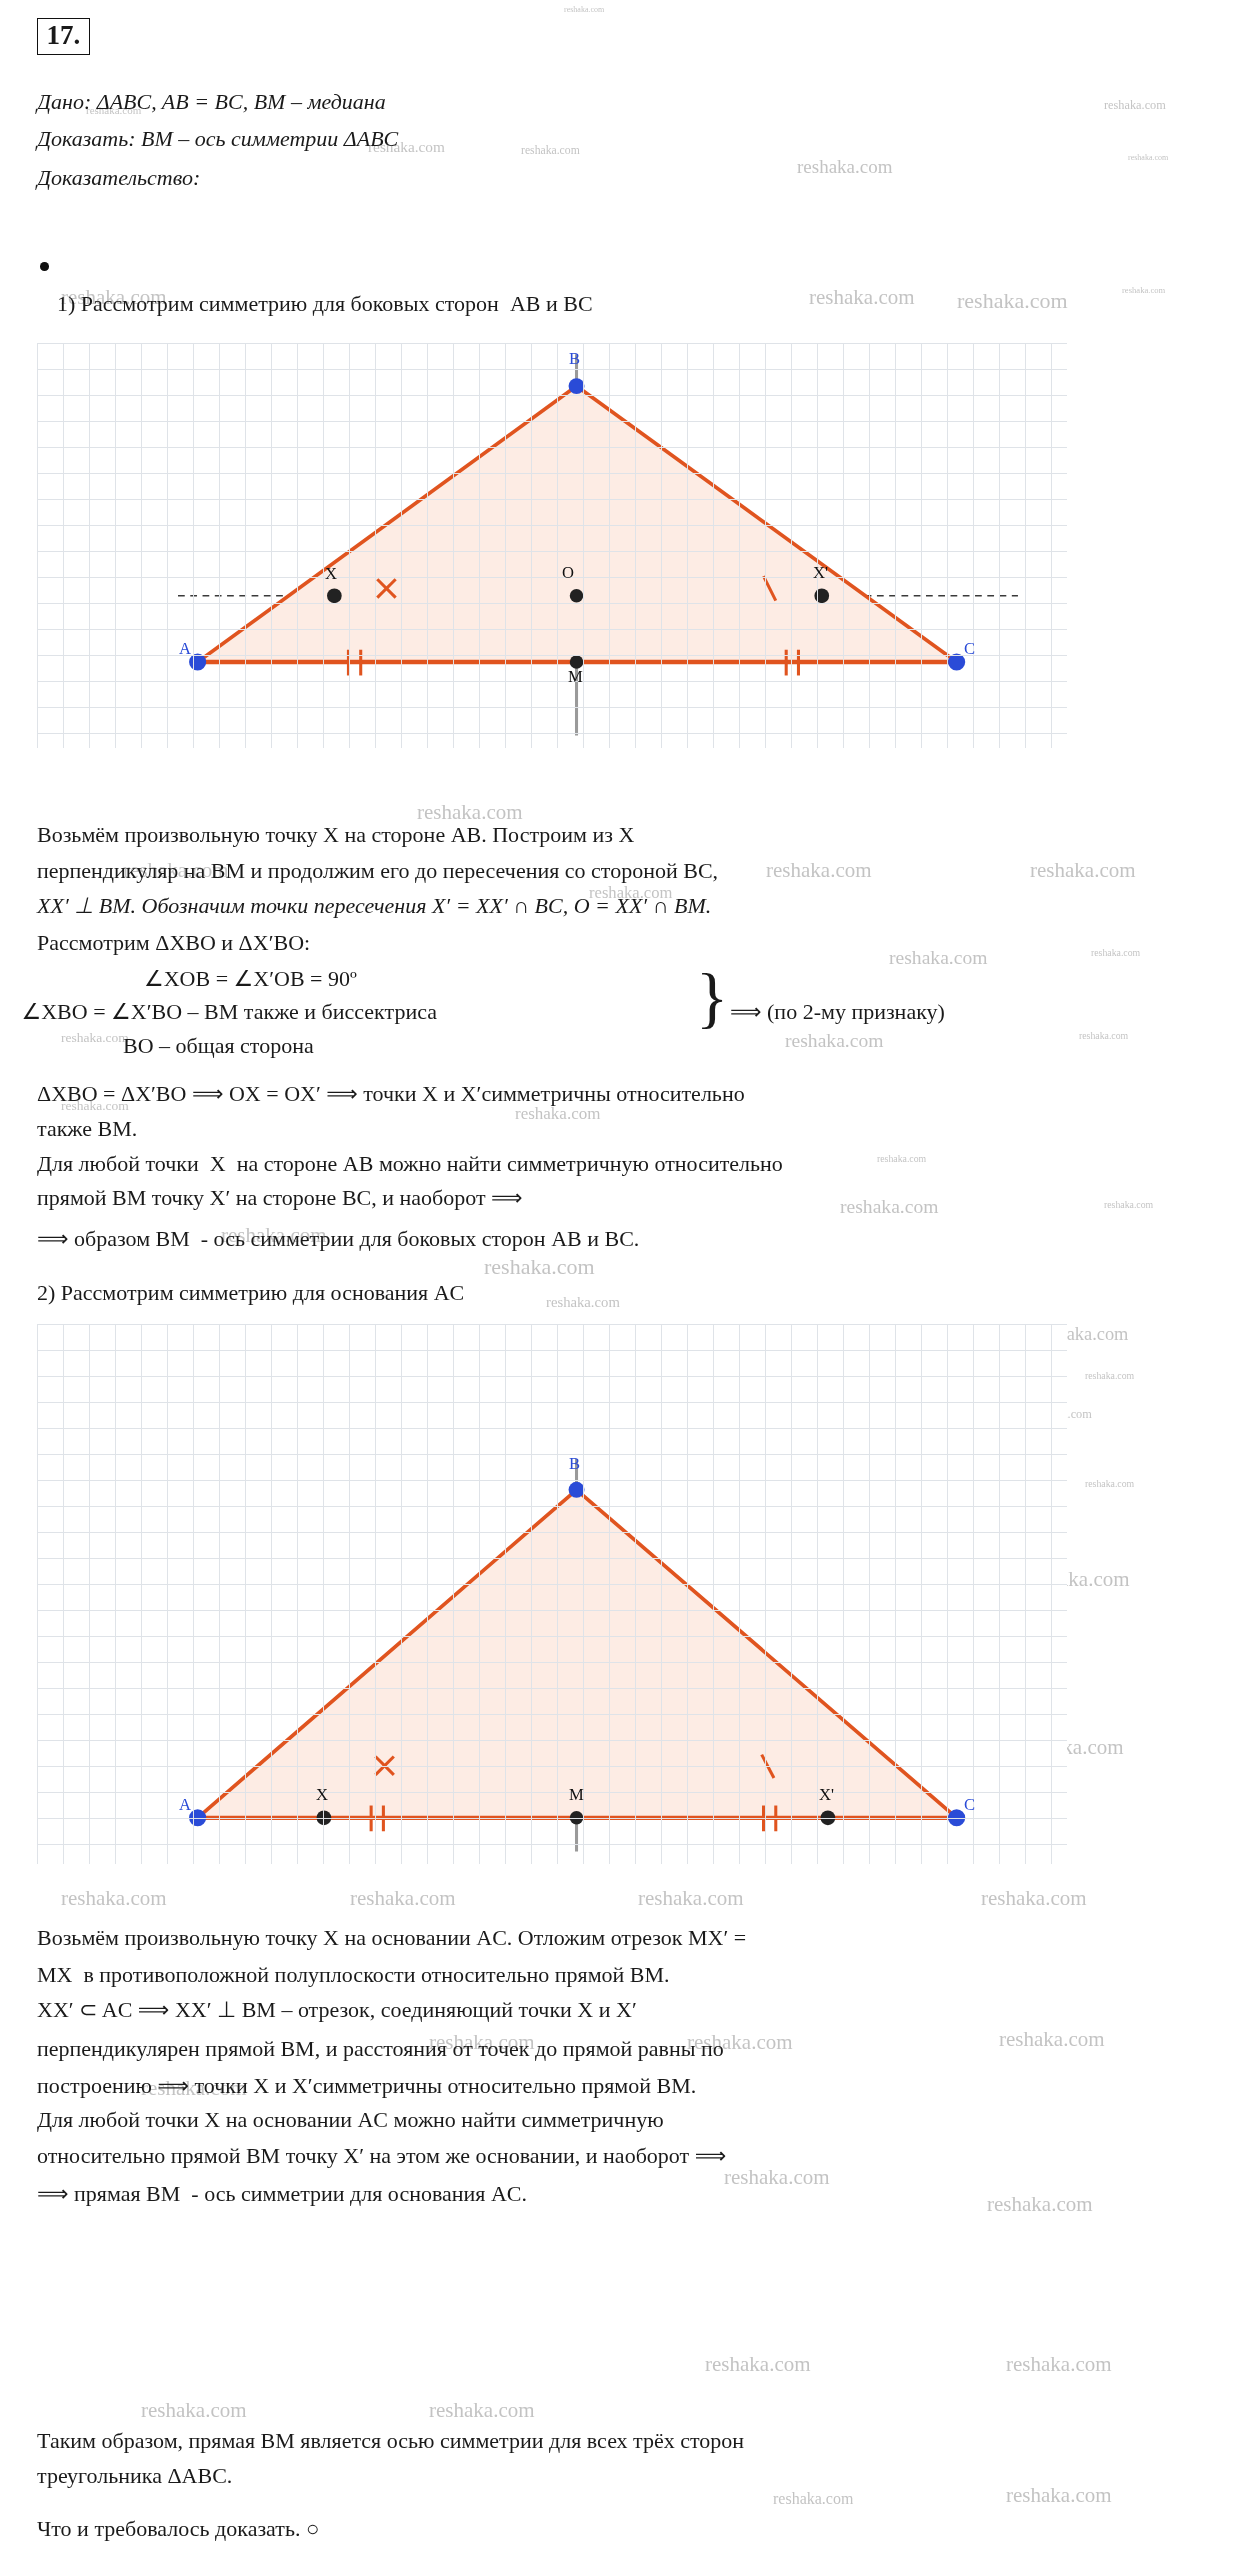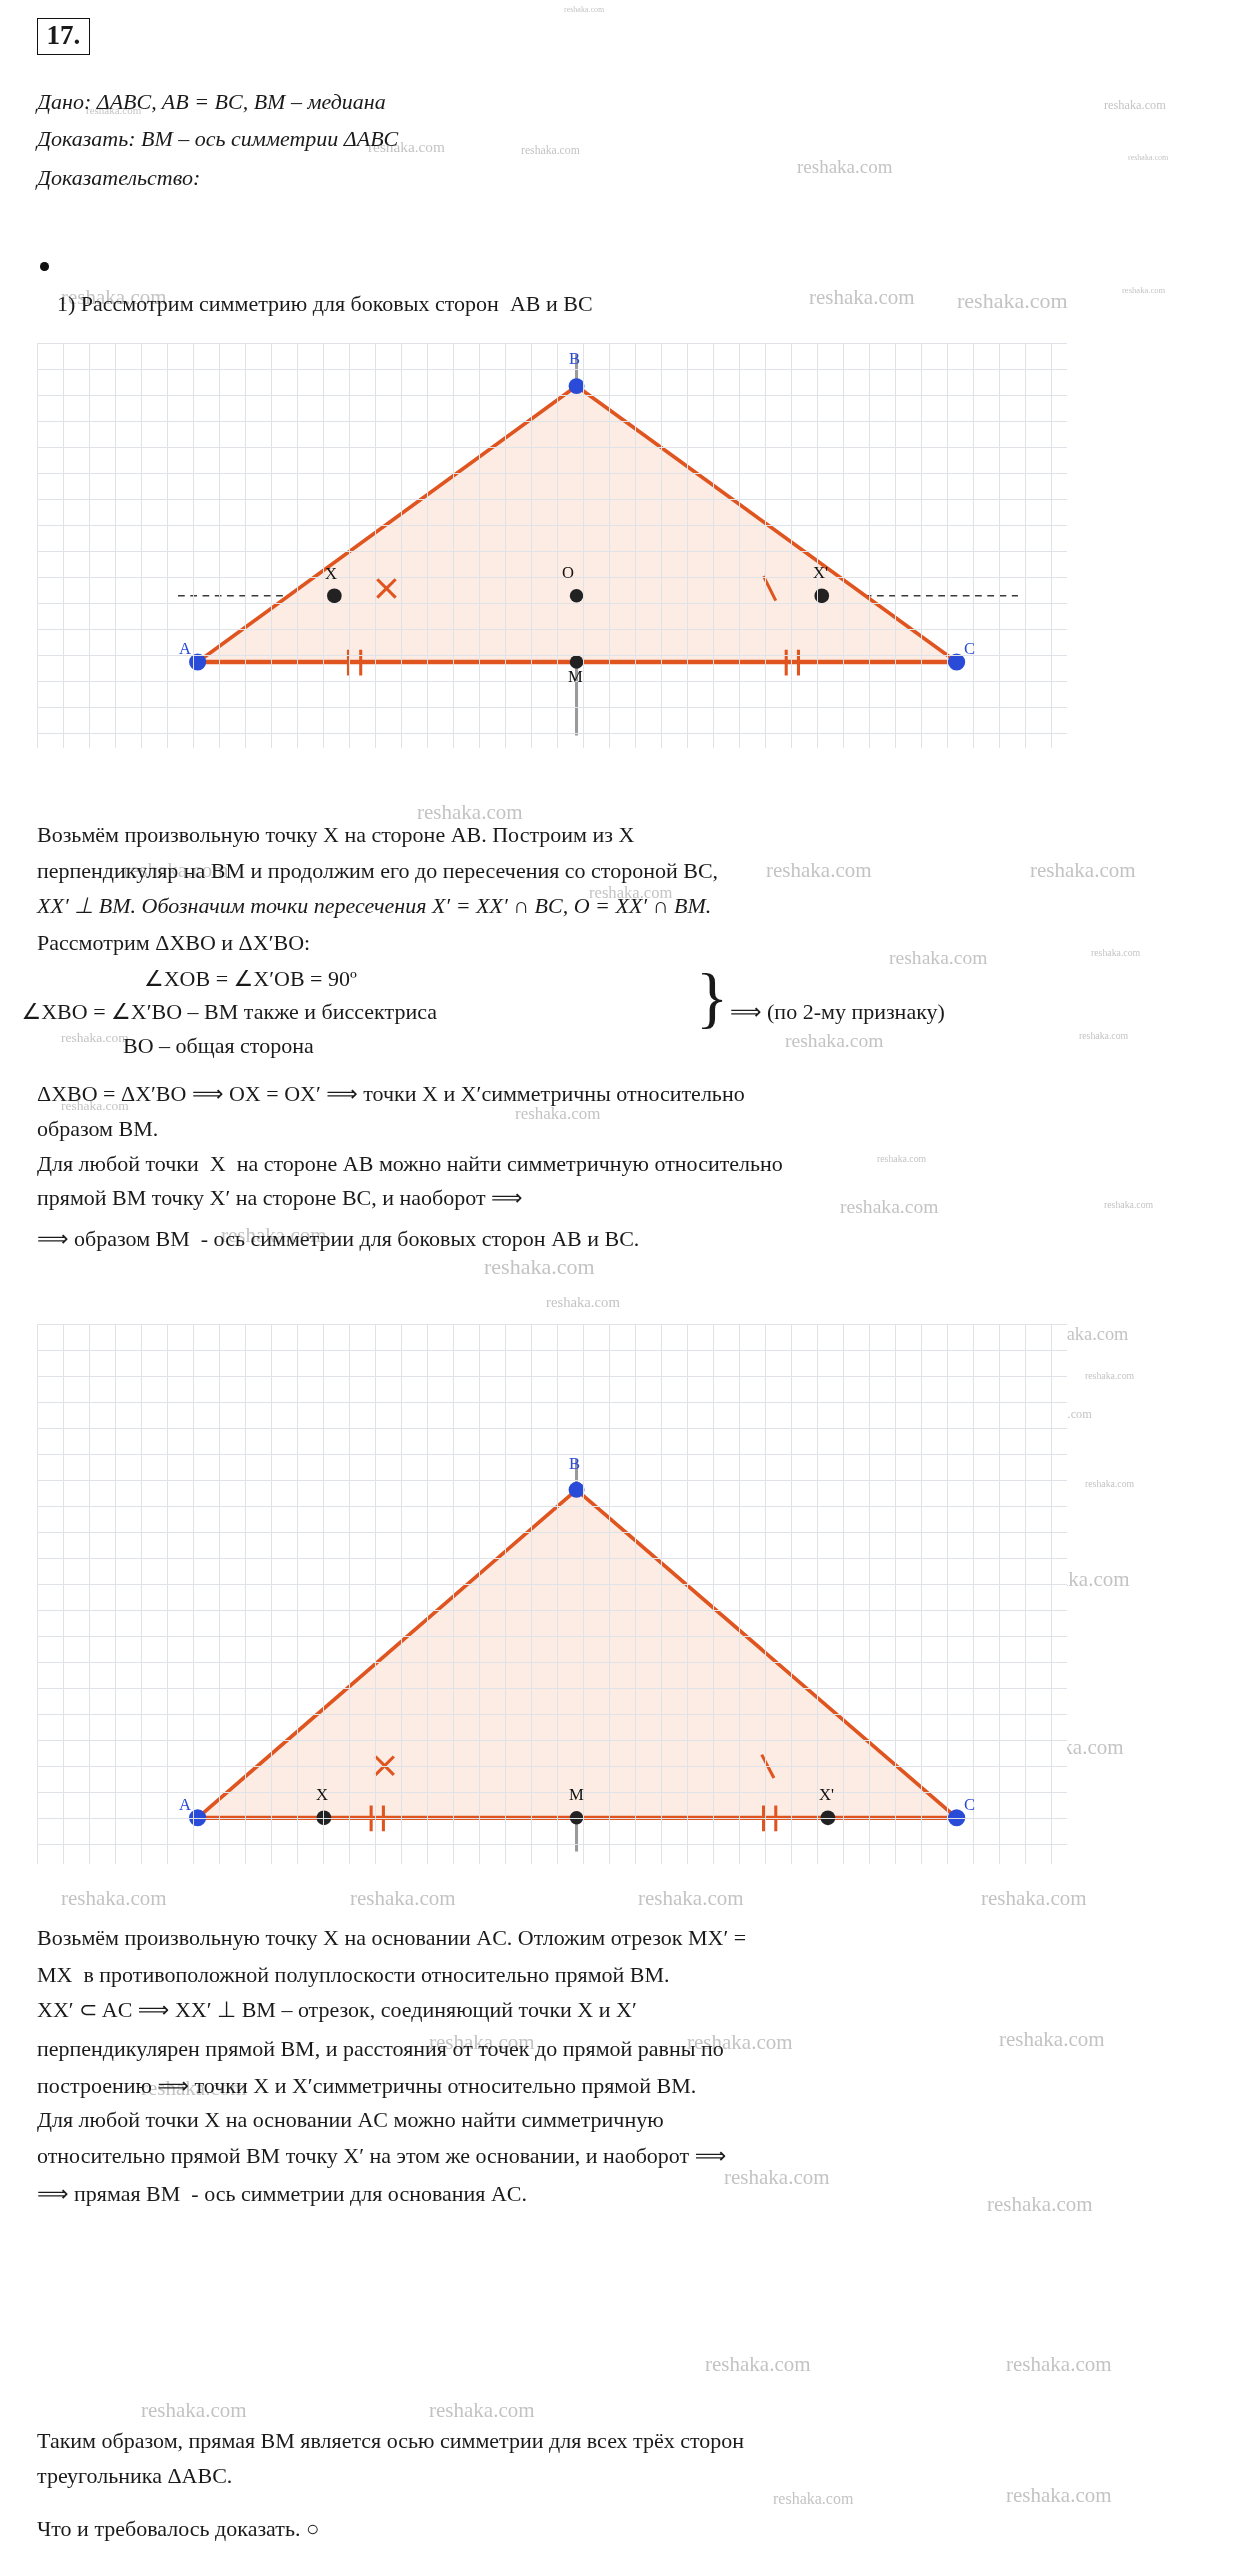--- a/index.html
+++ b/index.html
@@ -150,25 +150,26 @@
   <div class="txt" style="left:37px; top:890px;font-style:italic;">XX′ ⊥ BM. Обозначим точки пересечения X′ = XX′ ∩ BC, O = XX′ ∩ BM.</div>
   <div class="txt" style="left:37px; top:927px;">Рассмотрим ΔXBO и ΔX′BO:</div>
 
   <div class="txt" style="left:144px; top:963px;">∠XOB = ∠X′OB = 90º</div>
   <div class="txt" style="left:21.5px; top:996px;">∠XBO = ∠X′BO – BM также и биссектриса</div>
   <div class="txt" style="left:123px; top:1030px;">BO – общая сторона</div>
   <div class="big-brace" style="left:696px; top:964px;">}</div>
   <div class="txt" style="left:730px; top:996px;">⟹ (по 2-му признаку)</div>
 
   <div class="txt" style="left:37px; top:1078px;">ΔXBO = ΔX′BO ⟹ OX = OX′ ⟹ точки X и X′симметричны относительно</div>
-  <div class="txt" style="left:37px; top:1113px;">образом BM.</div>
+  <div class="txt" style="left:37px; top:1113px;">также BM.</div>
   <div class="txt" style="left:37px; top:1148px;">Для любой точки  X  на стороне AB можно найти симметричную относительно</div>
   <div class="txt" style="left:37px; top:1182px;">прямой BM точку X′ на стороне BC, и наоборот ⟹</div>
   <div class="txt" style="left:37px; top:1223px;">⟹ образом BM  - ось симметрии для боковых сторон AB и BC.</div>
 
+  <div class="txt" style="left:37px; top:1277px;">2) Рассмотрим симметрию для основания AC</div>
 
   <div class="figure" style="left:37px; top:1324px; width:1030px; height:540px;">
     <div class="grid-bg"></div>
     <svg width="1030" height="540" viewBox="0 0 1680 880">
 
       <line x1="880" y1="220" x2="880" y2="860" stroke="#9a9a9a" stroke-width="5"></line>
 
       <polygon points="880,270 1500,805 262,805" fill="#fdece4" stroke="#e0541f" stroke-width="6" stroke-linejoin="round"></polygon>
       <line x1="262" y1="805" x2="1500" y2="805" stroke="#e0541f" stroke-width="7"></line>
 

